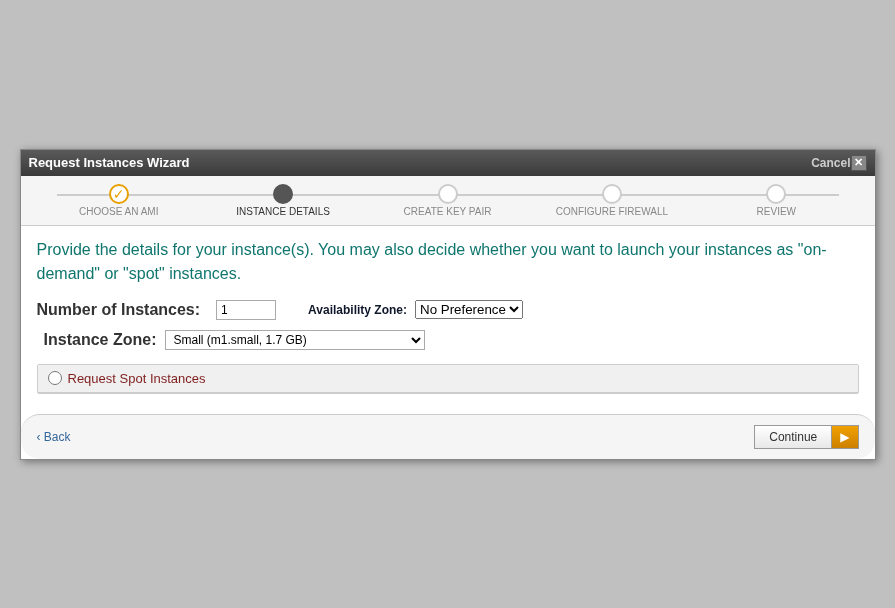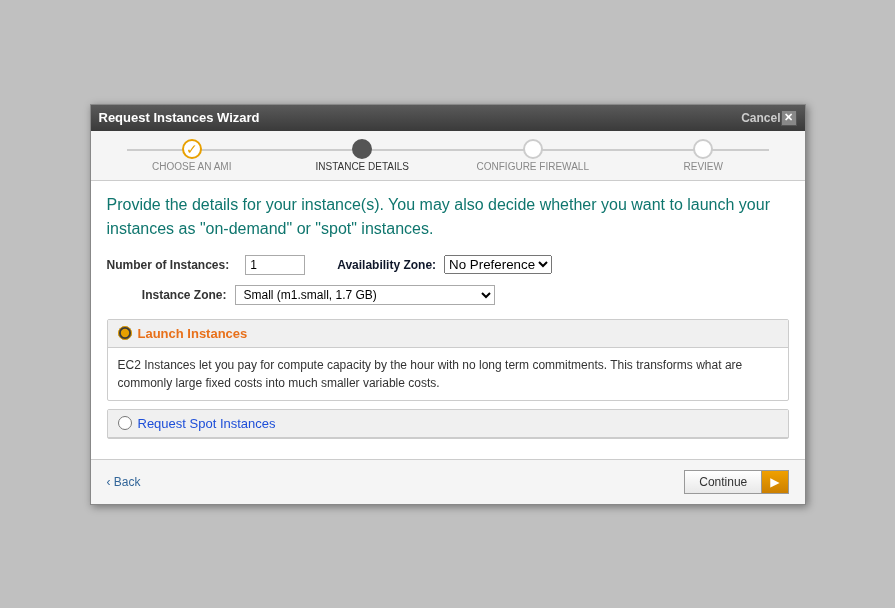--- a/index.html
+++ b/index.html
@@ -7,21 +7,21 @@
       font-family: Arial, Helvetica, sans-serif;
       font-size: 12px;
       background: #c0c0c0;
       display: flex;
       align-items: center;
       justify-content: center;
       width: 895px;
       height: 608px;
     }
     .dialog {
-      width: 716px;
+      width: 856px;
       background: #fff;
       border: 1px solid #888;
       box-shadow: 2px 2px 8px rgba(0,0,0,0.4);
     }
     .dialog-titlebar {
       background: linear-gradient(to bottom, #5a5a5a, #3a3a3a);
       color: #fff;
       padding: 5px 8px;
       display: flex;
       align-items: center;
@@ -134,21 +134,21 @@
     }
     
     .form-row {
       display: flex;
       align-items: center;
       margin-bottom: 10px;
       gap: 16px;
     }
     .field-label {
       font-weight: bold;
-      font-size: 12px;
+      font-size: 16px;
       color: #333;
       min-width: 120px;
       text-align: right;
     }
     .field-value input[type="text"] {
       width: 60px;
       padding: 2px 4px;
       border: 1px solid #aaa;
       font-size: 12px;
     }
@@ -200,37 +200,38 @@
       width: 14px;
       height: 14px;
       accent-color: #e8a000;
     }
     .section-title-active {
       color: #e8701a;
       font-weight: bold;
       font-size: 13px;
     }
     .section-title-inactive {
-      color: #1d4ed8;
+      color: #7f1d1d;
       font-size: 13px;
     }
     .section-body {
       padding: 8px 10px;
       font-size: 12px;
       color: #333;
       line-height: 1.5;
     }
     
     .dialog-footer {
       border-top: 1px solid #ccc;
       padding: 10px 16px;
       display: flex;
       align-items: center;
       justify-content: space-between;
       background: #f5f5f5;
+      border-radius: 19px;
     }
     .back-link {
       color: #336699;
       font-size: 12px;
       cursor: pointer;
       text-decoration: none;
     }
     .continue-btn-wrap {
       display: flex;
       align-items: center;
@@ -284,20 +285,24 @@
             <span class="checkmark">✓</span>
           </div>
           <span class="step-label">CHOOSE AN AMI</span>
         </div>
 
         <div class="step-item">
           <div class="step-circle active"></div>
           <span class="step-label active">INSTANCE DETAILS</span>
         </div>
 
+        <div class="step-item">
+          <div class="step-circle"></div>
+          <span class="step-label">CREATE KEY PAIR</span>
+        </div>
 
         <div class="step-item">
           <div class="step-circle"></div>
           <span class="step-label">CONFIGURE FIREWALL</span>
         </div>
 
         <div class="step-item">
           <div class="step-circle"></div>
           <span class="step-label">REVIEW</span>
         </div>
@@ -326,27 +331,20 @@
 
     <div class="instance-type-row form-row">
       <label class="field-label">Instance Zone:</label>
       <select class="instance-type-select">
         <option>Small (m1.small, 1.7 GB)</option>
         <option>Medium (m1.medium, 3.7 GB)</option>
         <option>Large (m1.large, 7.5 GB)</option>
       </select>
     </div>
 
-    <div class="section-box">
-      <div class="section-header active-section">
-        <input type="radio" name="launch-type" class="radio-btn" checked="" style="">
-        <span class="section-title-active">Launch Instances</span>
-      </div>
-      <div class="section-body">EC2 Instances let you pay for compute capacity by the hour with no long term commitments. This transforms what are commonly large fixed costs into much smaller variable costs.</div>
-    </div>
 
     <div class="section-box">
       <div class="section-header">
         <input type="radio" name="launch-type" class="radio-btn" style="">
         <span class="section-title-inactive">Request Spot Instances</span>
       </div>
     </div>
   </div>
 
   <div class="dialog-footer">

